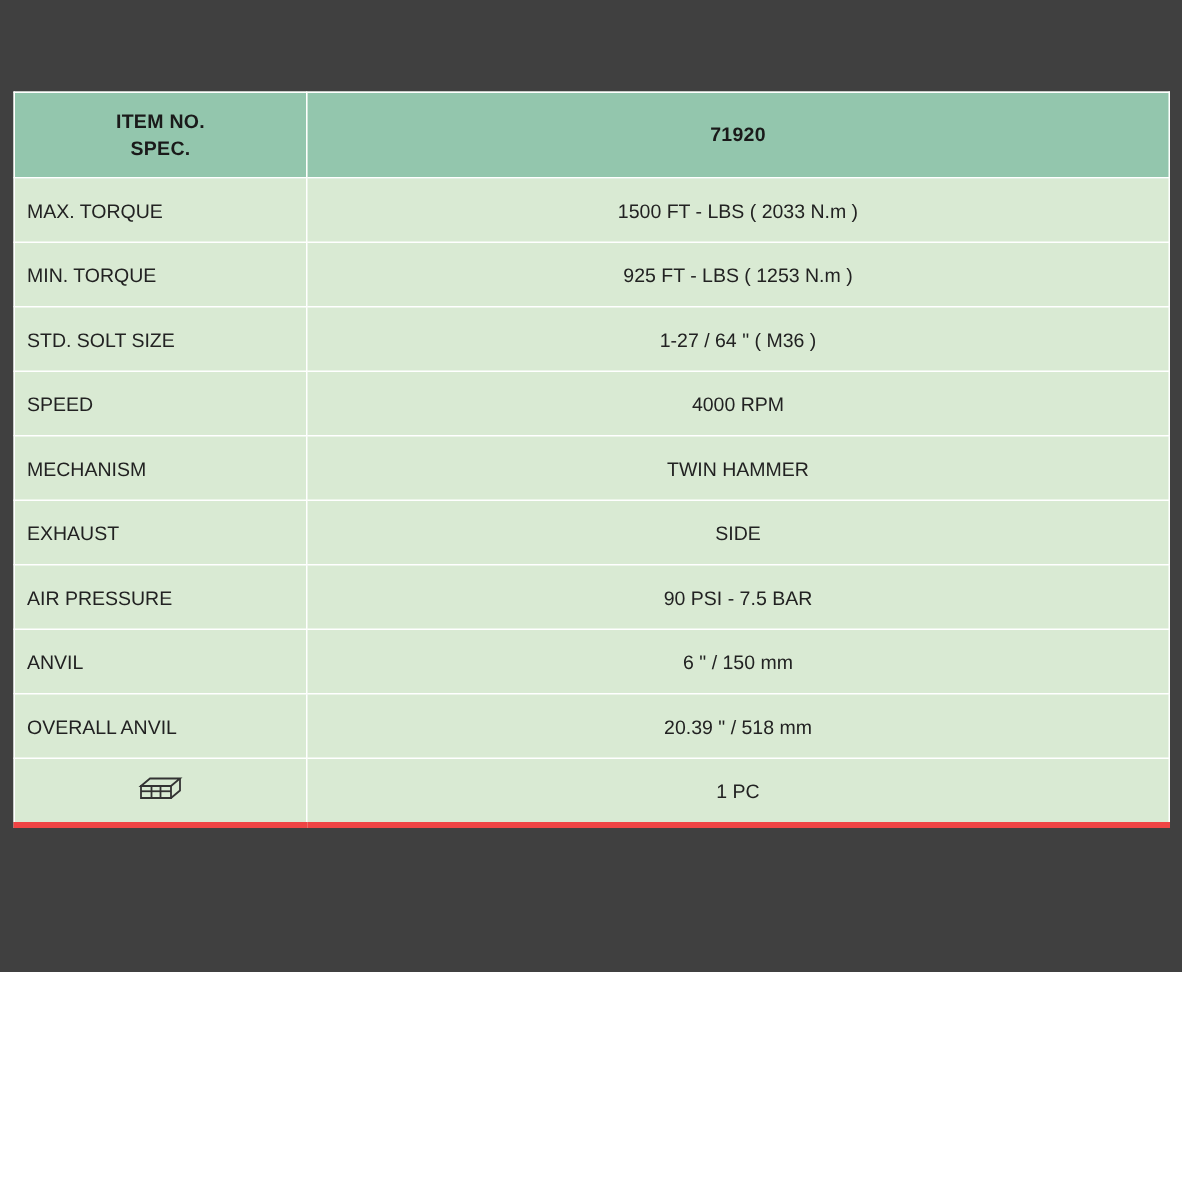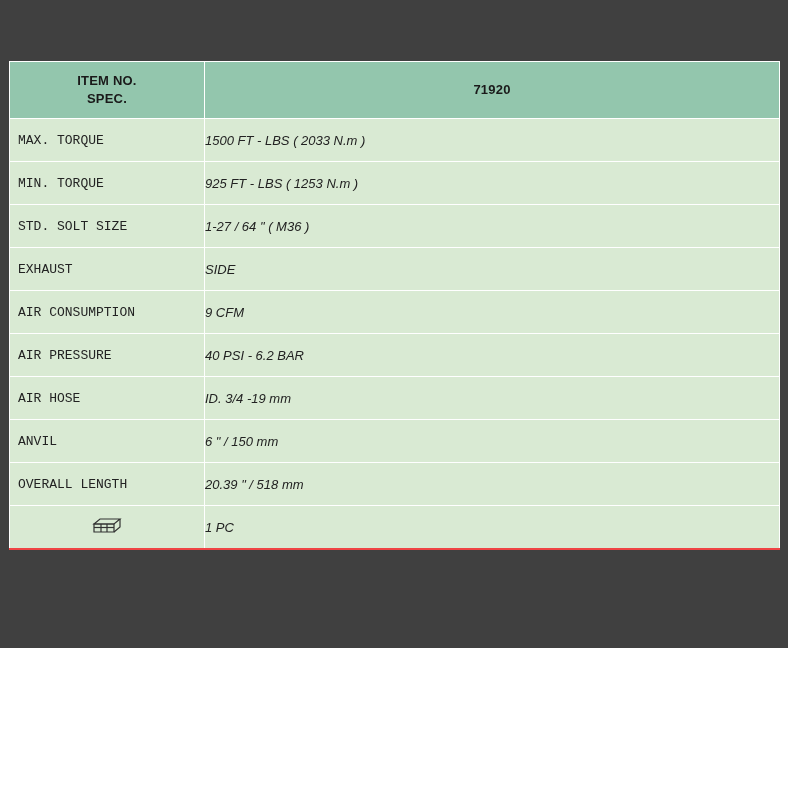--- a/index.html
+++ b/index.html
@@ -59,29 +59,27 @@
   tbody td {
     background: #d9ead3;
     height: 42px;
     font-size: 13px;
     color: #1a1a1a;
   }
   tbody td.label {
     text-align: left;
     padding-left: 8px;
     color: #222222;
-    font-family: Liberation Mono, monospace;
   }
   tbody td.value {
-    text-align: left;
+    text-align: center;
     color: #222222;
-    font-style: italic;
   }
   tbody tr:last-child td {
-    border-bottom: 2px solid #ef4444;
+    border-bottom: 4px solid #ef4444;
   }
   td.icon-cell {
     text-align: center;
   }
   .icon-wrap {
     display: inline-block;
     line-height: 0;
   }
   svg { display: block; }
 </style>
@@ -111,41 +109,41 @@
         </tr>
         <tr>
           <td class="label">MIN. TORQUE</td>
           <td class="value">925 FT - LBS ( 1253 N.m )</td>
         </tr>
         <tr>
           <td class="label">STD. SOLT SIZE</td>
           <td class="value">1-27 / 64 " ( M36 )</td>
         </tr>
         <tr>
+          <td class="label">SPEED</td>
+          <td class="value">4000 RPM</td>
+        </tr>
+        <tr>
+          <td class="label">MECHANISM</td>
+          <td class="value">TWIN HAMMER</td>
+        </tr>
+        <tr>
           <td class="label">EXHAUST</td>
           <td class="value">SIDE</td>
         </tr>
         <tr>
-          <td class="label">AIR CONSUMPTION</td>
-          <td class="value">9 CFM</td>
-        </tr>
-        <tr>
           <td class="label">AIR PRESSURE</td>
-          <td class="value">40 PSI - 6.2 BAR</td>
-        </tr>
-        <tr>
-          <td class="label">AIR HOSE</td>
-          <td class="value">ID. 3/4 -19 mm</td>
+          <td class="value">90 PSI - 7.5 BAR</td>
         </tr>
         <tr>
           <td class="label">ANVIL</td>
           <td class="value">6 " / 150 mm</td>
         </tr>
         <tr>
-          <td class="label">OVERALL LENGTH</td>
+          <td class="label">OVERALL ANVIL</td>
           <td class="value">20.39 " / 518 mm</td>
         </tr>
         <tr>
           <td class="icon-cell">
             <span class="icon-wrap">
               <svg width="30" height="20" viewBox="0 0 30 20" fill="none" stroke="#333333" stroke-width="1.2">
                 <path d="M2 8 L8 3 L28 3 L22 8 Z"></path>
                 <path d="M2 8 L2 16 L22 16 L22 8 Z"></path>
                 <path d="M22 16 L28 11 L28 3"></path>
                 <path d="M2 11.5 L22 11.5"></path>

